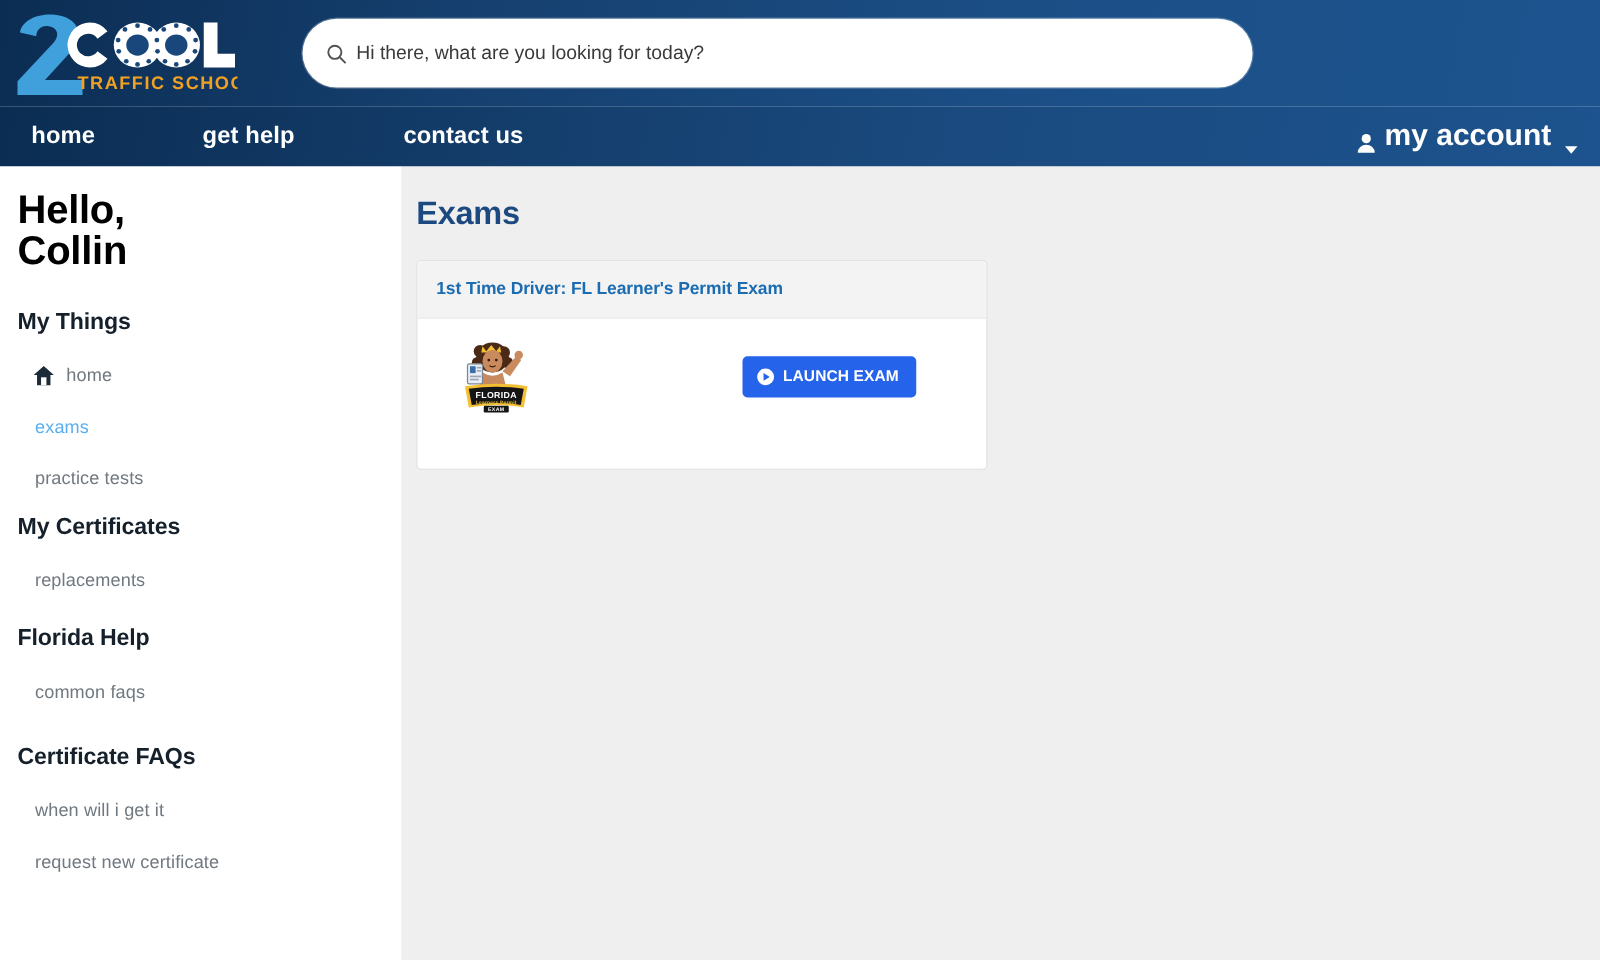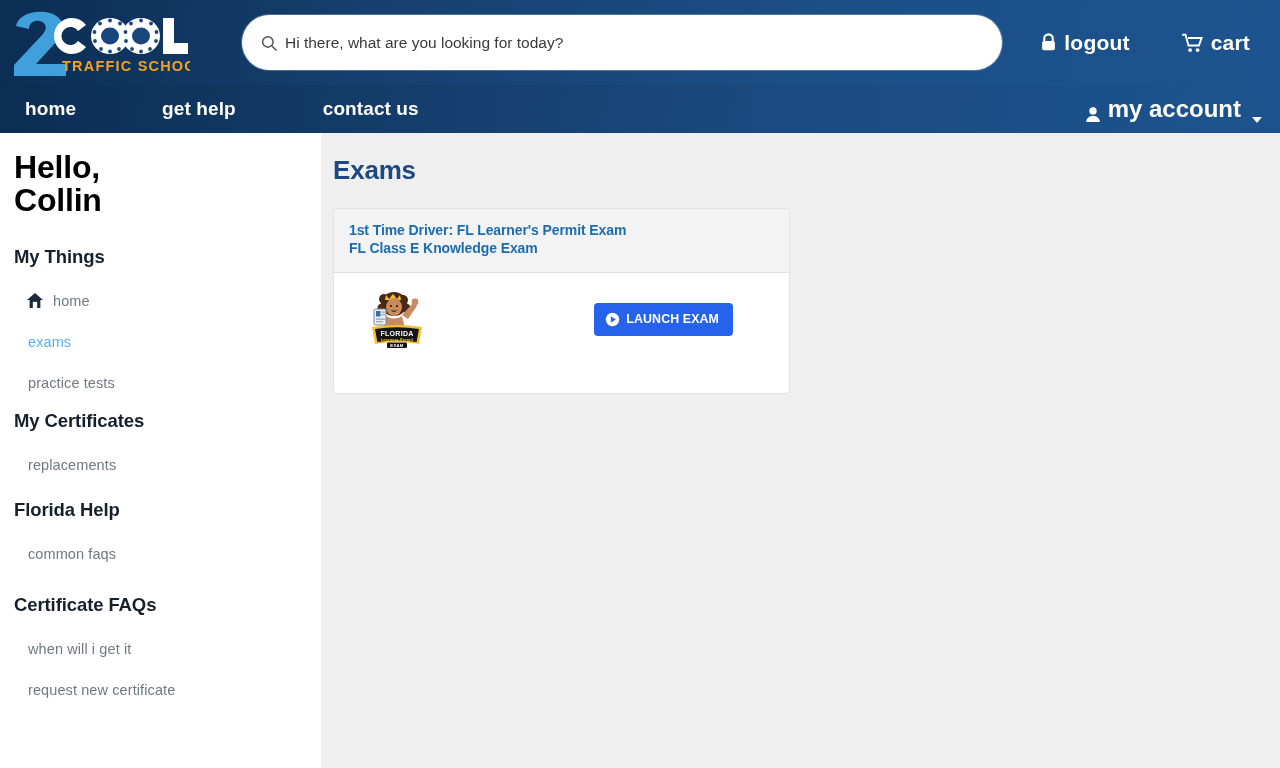--- a/index.html
+++ b/index.html
@@ -274,37 +274,20 @@
   <div class="search-wrap">
     <div class="search-box">
       <svg class="search-icon" viewBox="0 0 24 24" fill="none" stroke="#333" stroke-width="2">
         <circle cx="10.5" cy="10.5" r="7"></circle>
           <line x1="16" y1="16" x2="22" y2="22"></line>
       </svg>
       <input class="search-input" type="text" placeholder="Hi there, what are you looking for today?" style="">
     </div>
   </div>
 
-  <div class="hdr-right">
-    <a class="hdr-link">
-      <svg width="17" height="19" viewBox="0 0 24 26">
-        <path d="M6 11 V7.5 a6 6 0 0 1 12 0 V11" fill="none" stroke="#fff" stroke-width="3"></path>
-        <rect x="3" y="11" width="18" height="13" rx="2.5" fill="#fff"></rect>
-      </svg>
-      <span>logout</span>
-    </a>
-    <a class="hdr-link">
-      <svg width="22" height="20" viewBox="0 0 26 24">
-        <path d="M0 2 h4 l3.6 13 h12.5 l3.2-9 H7" fill="none" stroke="#fff" stroke-width="2.3"></path>
-        <circle cx="9.5" cy="20.5" r="2.3" fill="#fff"></circle>
-        <circle cx="18.5" cy="20.5" r="2.3" fill="#fff"></circle>
-      </svg>
-      <span>cart</span>
-    </a>
-  </div>
 </div>
 
 <div class="navbar">
   <div class="nav-left">
     <a class="nav-item n0">home</a>
     <a class="nav-item n1">get help</a>
     <a class="nav-item n2">contact us</a>
   </div>
   <div class="nav-right">
     <svg width="16" height="17" viewBox="0 0 20 21">
@@ -361,21 +344,20 @@
       <span>request new certificate</span>
     </a>
   </div>
 
   <div class="main">
     <h1 class="page-title">Exams</h1>
 
     <div class="card">
       <div class="card-head">
         <div class="t">1st Time Driver: FL Learner's Permit Exam</div>
-        <div class="t">FL Class E Knowledge Exam</div>
       </div>
       <div class="card-body">
 
         <span class="exam-badge">
           <svg width="62" height="62" viewBox="0 0 62 62">
 
             <ellipse cx="28" cy="15" rx="13" ry="12" fill="#4a2a17"></ellipse>
             <circle cx="18" cy="10" r="5" fill="#4a2a17"></circle>
             <circle cx="37" cy="11" r="5" fill="#4a2a17"></circle>
             <circle cx="16" cy="19" r="4.5" fill="#4a2a17"></circle>

